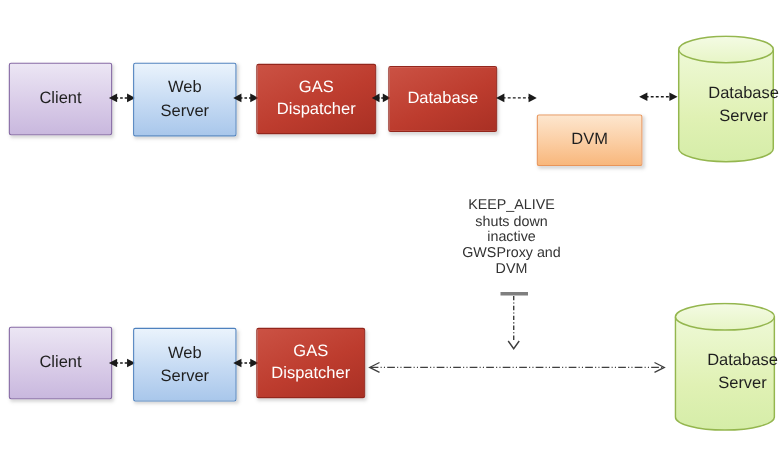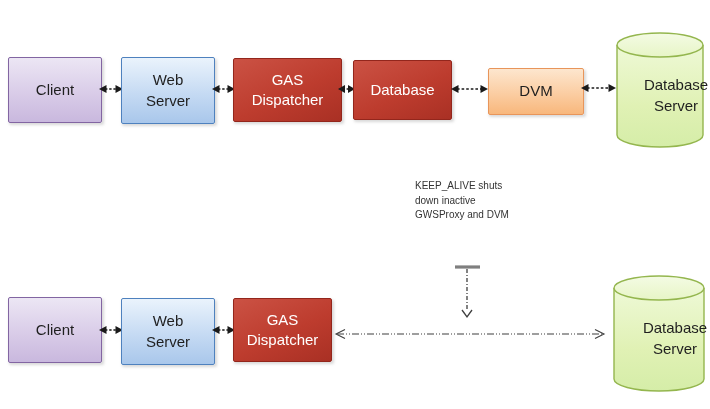--- a/index.html
+++ b/index.html
@@ -11,31 +11,31 @@
     position:absolute;display:flex;align-items:center;justify-content:center;
     text-align:center;font-size:15px;color:#1f1f1f;border-radius:2px;
     box-shadow:1.5px 2px 3px rgba(120,120,120,0.28);
     line-height:1.35;
   }
   .lbl{display:inline-block;max-width:72px;}
   .lbl-wide{display:inline-block;max-width:86px;}
   .client{background:linear-gradient(180deg,#ece6f4 0%,#d9cce8 55%,#c9b8de 100%);border:1.5px solid #8265a2;}
   .web{background:linear-gradient(180deg,#eaf3fc 0%,#c5daf3 55%,#a9c7eb 100%);border:1.5px solid #4e81be;text-align:center;}
   .red{background:linear-gradient(155deg,#cb5244 0%,#bd3c2e 55%,#a93024 100%);border:1px solid #93261c;color:#ffffff;}
-  .dvm{background:linear-gradient(180deg,#fde6ce 0%,#fbcda2 55%,#f8b77c 100%);border:1.5px solid #e8955a;}
+  .dvm{background:linear-gradient(180deg,#fde6ce 0%,#fbcda2 55%,#f8b77c 100%);border:1.5px solid #e8955a;margin-top:36px;}
   .arrow{position:absolute;}
   .cyl{position:absolute;}
   .cyl-label{
     position:absolute;left:0;right:0;top:0;bottom:0;
     display:flex;align-items:center;justify-content:center;text-align:center;
     font-size:15px;color:#1f1f1f;line-height:1.4;padding-top:8px;box-sizing:border-box;padding-left:32px;
   }
   .note{
     position:absolute;left:415px;top:179px;width:100px;
-    text-align:left;font-size:10px;line-height:14.5px;color:#333333;
+    text-align:center;font-size:13px;line-height:14.5px;color:#333333;
   }
 </style>
 </head>
 <body>
 
 <div class="canvas">
 
   <svg width="0" height="0" style="position:absolute" aria-hidden="true">
     <defs>
       <linearGradient id="cylBody" x1="0" y1="0" x2="0" y2="1">

